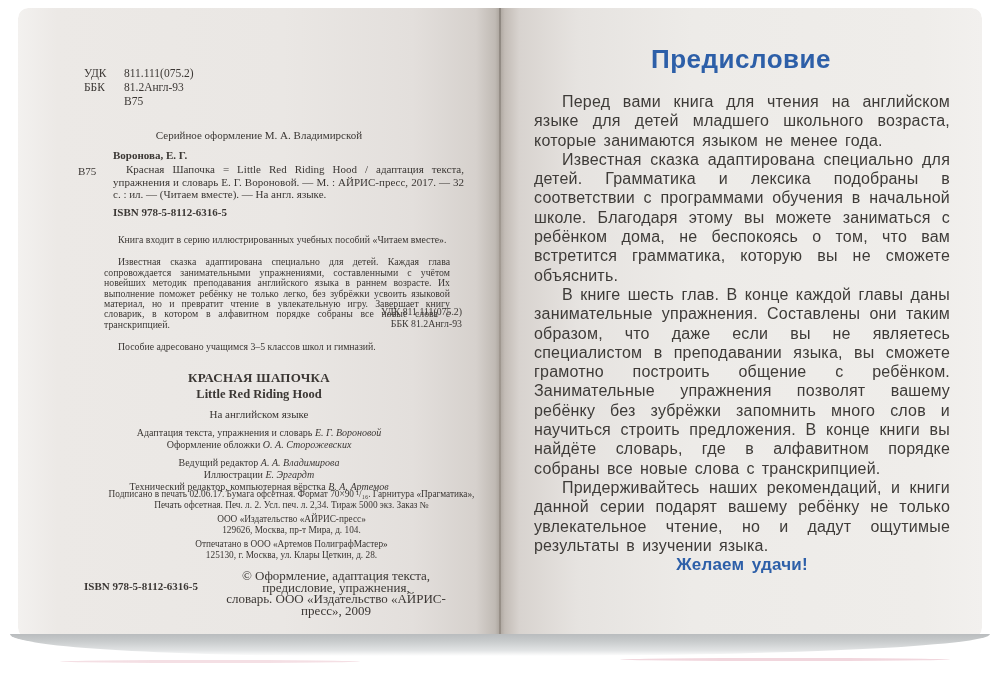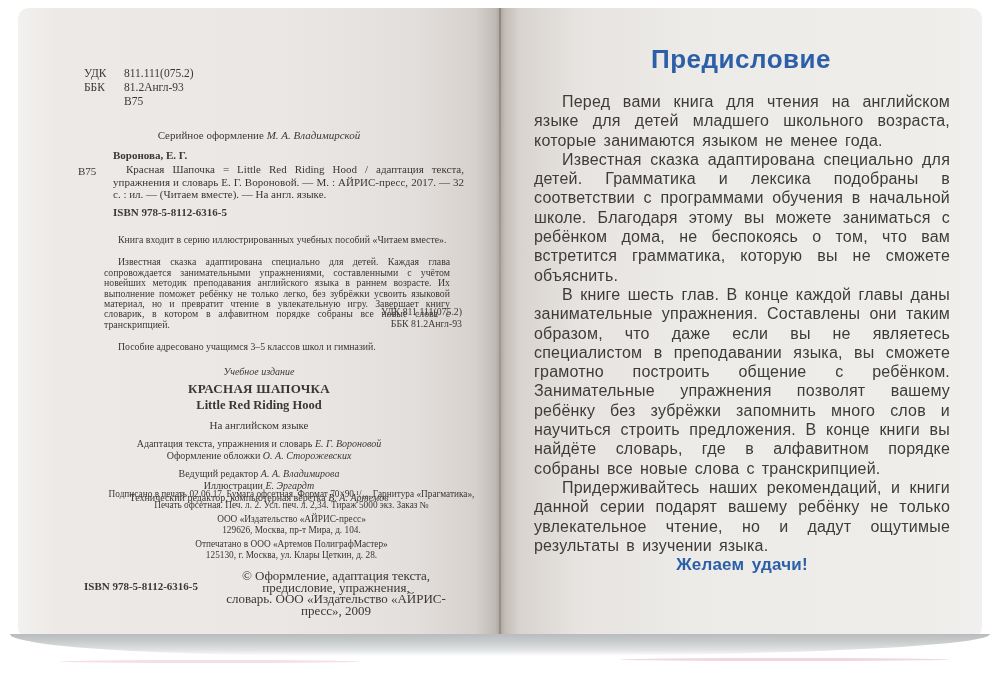--- a/index.html
+++ b/index.html
@@ -29,21 +29,21 @@
   .cover-edge-left{position:absolute;left:60px;top:660px;width:300px;height:3px;background:#e7b9c4;opacity:.45;border-radius:50%;}
   .cover-edge-right{position:absolute;left:620px;top:658px;width:330px;height:3px;background:#e3aebc;opacity:.5;border-radius:50%;}
 
   
   .lp{color:#3b3734;}
   .udk-block{position:absolute;left:66px;top:58px;font-size:11.5px;line-height:14px;}
   .udk-row{display:flex;}
   .udk-row .lbl{width:40px;}
   .udk-code{padding-left:40px;}
   .series-note{position:absolute;left:0;top:121px;width:482px;text-align:center;font-size:11px;}
-  .series-note .nm{font-style:italic;margin-top:28px;}
+  .series-note .nm{margin-top:28px;}
   .catalog{position:absolute;left:60px;top:141px;width:386px;font-size:11px;line-height:12.3px;}
   .catalog .code{position:absolute;left:0;top:16px;}
   .catalog .author{padding-left:35px;font-weight:bold;margin-bottom:2px;}
   .catalog .desc{padding-left:35px;text-indent:13px;text-align:justify;}
   .catalog .isbn{padding-left:35px;font-weight:bold;margin-top:6px;}
   .annotation{position:absolute;left:74px;top:215px;width:370px;font-size:9.8px;line-height:10.4px;text-align:justify;}
   .annotation p{margin:12px;text-indent:14px;}
   .udk-right{position:absolute;left:74px;top:298px;width:370px;text-align:right;font-size:9.8px;line-height:12px;}
   .edition{position:absolute;left:0;top:358px;width:482px;text-align:center;}
   .edition .kind{font-style:italic;font-size:10px;}
@@ -104,21 +104,20 @@
       <p>Известная сказка адаптирована специально для детей. Каждая глава сопровождается занимательными упражнениями, составленными с учётом новейших методик преподавания английского языка в раннем возрасте. Их выполнение поможет ребёнку не только легко, без зубрёжки усвоить языковой материал, но и превратит чтение в увлекательную игру. Завершает книгу словарик, в котором в алфавитном порядке собраны все новые слова с транскрипцией.</p>
       <p>Пособие адресовано учащимся 3–5 классов школ и гимназий.</p>
     </div>
 
     <div class="udk-right">
       <div>УДК 811.111(075.2)</div>
       <div>ББК 81.2Англ-93</div>
     </div>
 
     <div class="edition">
-      <div class="kind">Учебное издание</div>
       <div class="title-ru">КРАСНАЯ ШАПОЧКА</div>
       <div class="title-en">Little Red Riding Hood</div>
       <div class="lang">На английском языке</div>
       <div class="credit gap">
         <span>Адаптация текста, упражнения и словарь</span>
         <span class="nm">Е. Г. Вороновой</span>
       </div>
       <div class="credit">
         <span>Оформление обложки</span>
         <span class="nm">О. А. Сторожевских</span>

